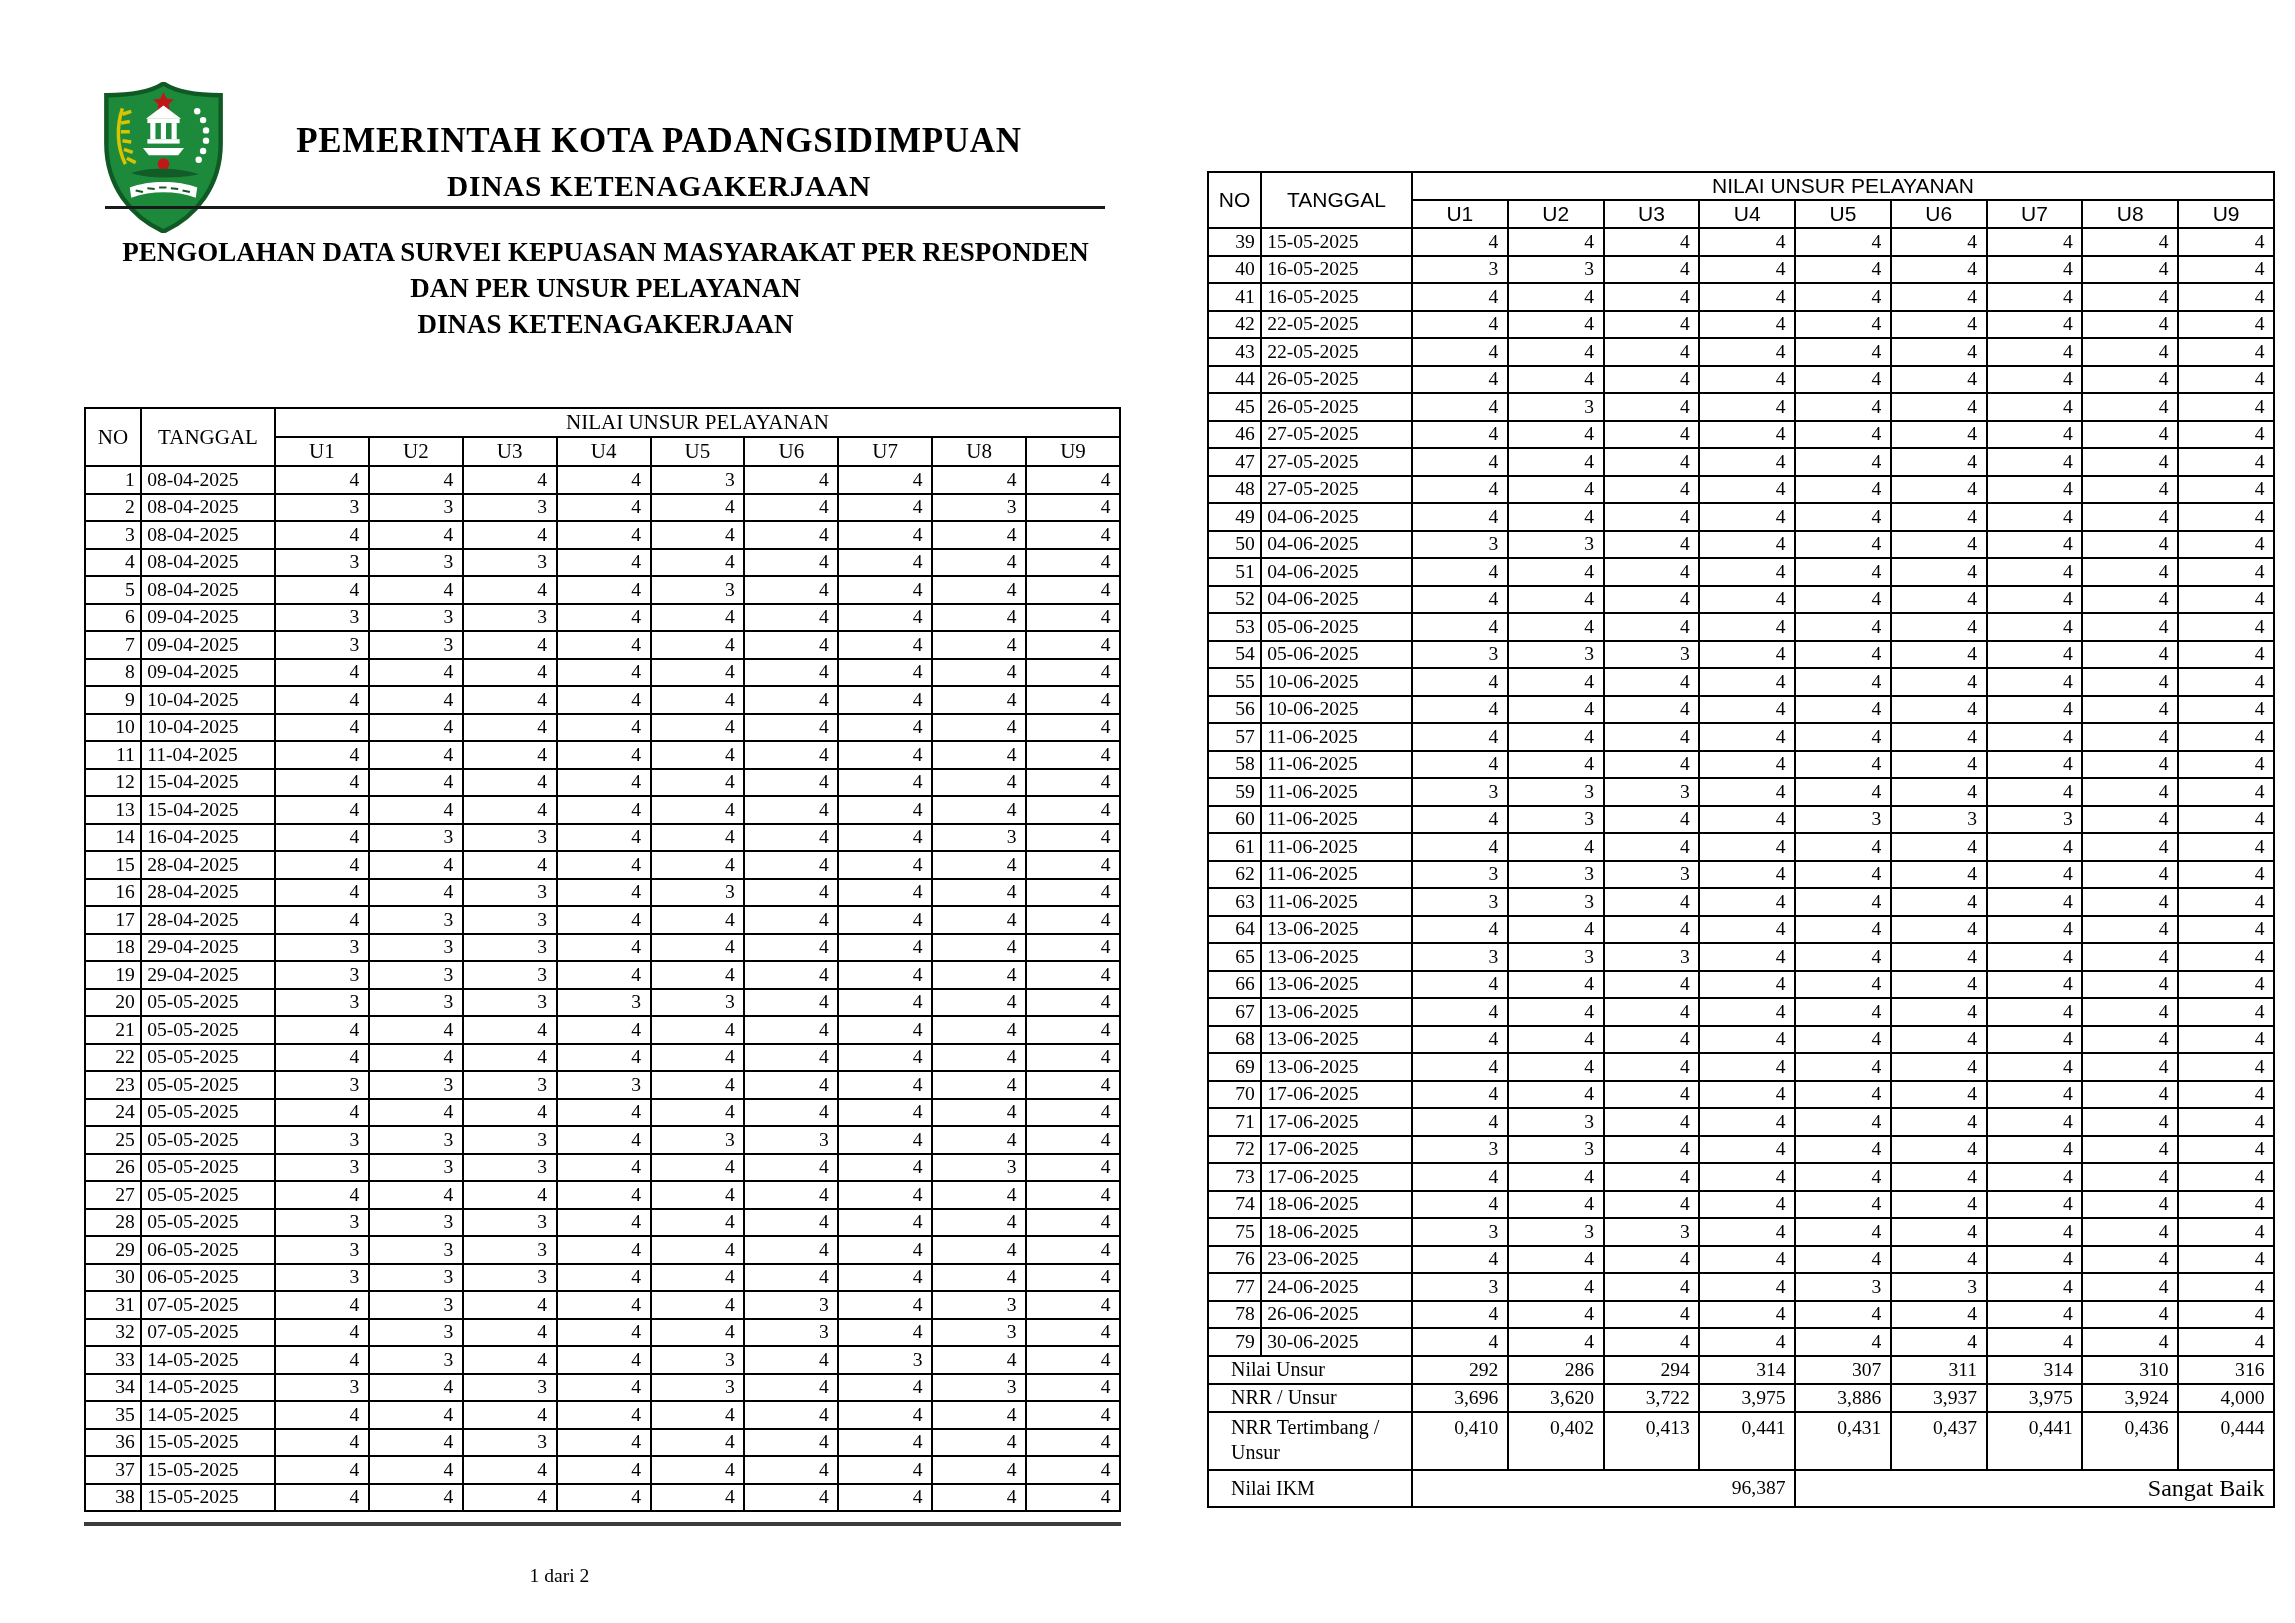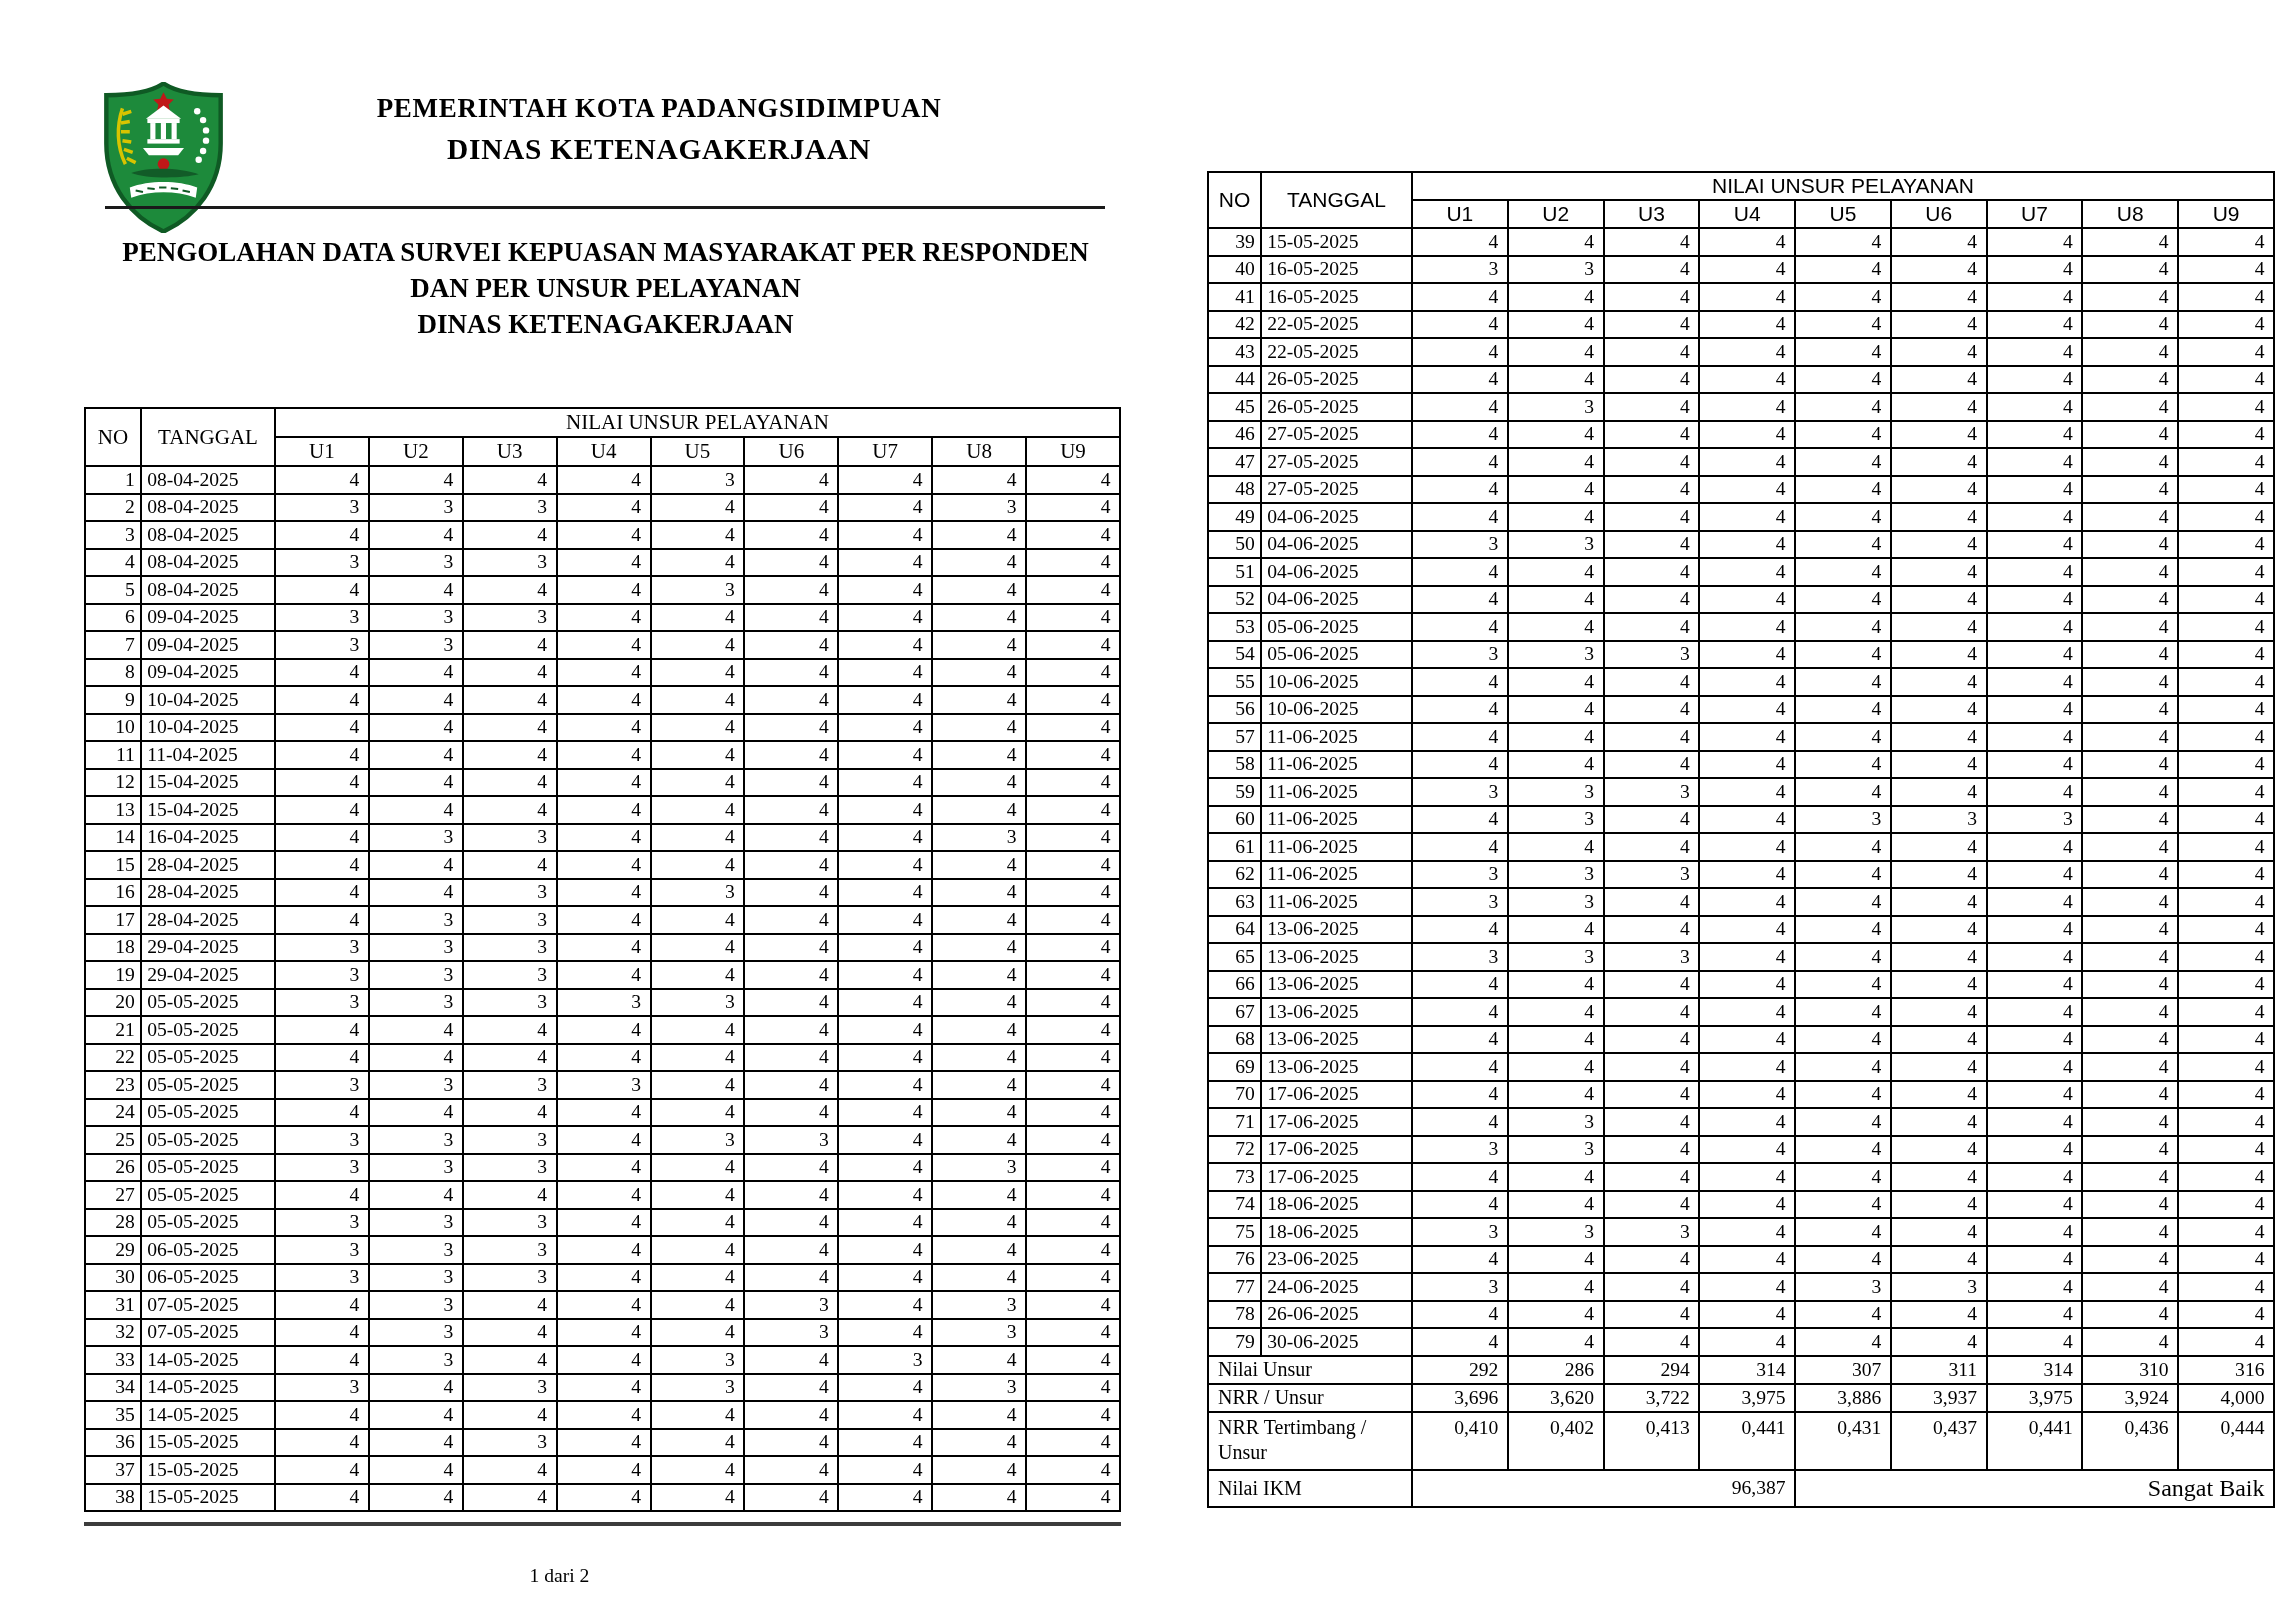--- a/index.html
+++ b/index.html
@@ -2,21 +2,21 @@
 <html style="font-size:10.5px"><head>
 <meta charset="utf-8">
 <style>
   html,body{margin:0;padding:0;background:#ffffff;}
   .page{position:relative;width:2295px;height:1623px;background:#ffffff;color:#000;
         font-family:"Liberation Serif", serif;}
 
   
   .logo{position:absolute;left:90px;top:82px;width:147px;height:151px;}
   .letterhead-text{position:absolute;left:201px;top:93px;width:916px;text-align:center;}
-  .gov-name{font-size:27px;font-weight:bold;letter-spacing:0.7px;}
+  .gov-name{font-size:35px;font-weight:bold;letter-spacing:0.7px;margin-top:28px;}
   .dept-name{font-size:29.4px;font-weight:bold;margin-top:9.2px;letter-spacing:0.7px;}
   .letterhead-rule{position:absolute;left:105px;top:206px;width:1000px;height:2.6px;background:#1a1a1a;}
 
   
   .doc-title{position:absolute;left:105px;top:234px;width:1001px;text-align:center;
              font-weight:bold;font-size:27px;line-height:36px;}
   .survey-period{position:absolute;left:452px;top:353px;width:654px;text-align:right;
                  font-weight:bold;font-size:20px;}
 
   
@@ -38,21 +38,21 @@
   #right-table th{font-family:"Liberation Sans", sans-serif;font-weight:normal;font-size:21px;text-align:center;}
   tr.h1{height:25px;border-radius:8px;} tr.h2{height:27px;}
 
   
   tr.data-row{height:27.5px;}
   td.no-cell{text-align:right;padding-right:5.2px;font-size:19.6px;}
   td.date-cell{text-align:left;padding-left:5.2px;font-size:19.6px;}
   td.val-cell{text-align:right;padding-right:8.5px;font-size:19.6px;}
 
   
-  td.sum-label{text-align:left;padding-left:9px;font-size:20px;}
+  td.sum-label{text-align:left;padding-left:22px;font-size:20px;}
   tr.sum-row{height:28px;}
   tr.nrr-t-row{height:58px;}
   tr.nrr-t-row td{vertical-align:top;padding-top:2px;white-space:normal;line-height:25px;}
   tr.ikm-row{height:37px;}
   td.ikm-val{text-align:right;padding-right:8.5px;font-size:19.6px;border-radius:6px;}
   td.ikm-cat{text-align:right;padding-right:8.5px;font-size:24px;padding-left:24px;}
 
   
   .footer-rule{position:absolute;left:84px;top:1522px;width:1037px;height:3.9px;background:#3c3c3c;}
   .page-number{position:absolute;left:363px;top:1565px;width:393px;text-align:center;font-size:19.6px;}

